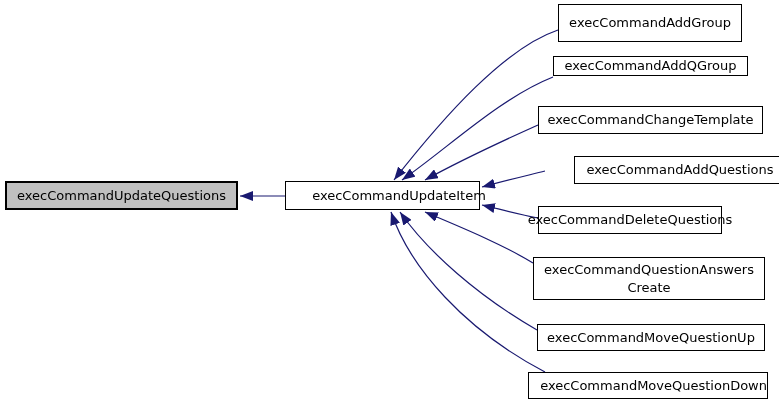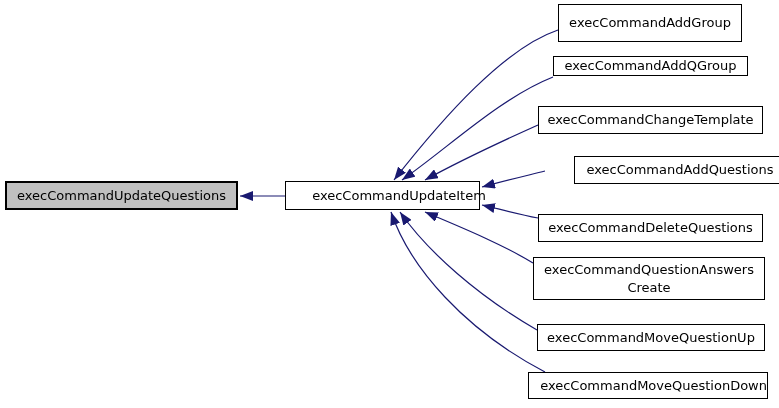--- a/index.html
+++ b/index.html
@@ -35,21 +35,21 @@
     background: var(--focus-fill, #c0c0c0);
     border-width: 2px;
     cursor: default;
   }
   .n-focus { left: 5px;   top: 181px; width: 233px; height: 29px; }
   .n-hub   { left: 285px; top: 181px; width: 195px; height: 29px; padding-left: 33px; }
   .n-c0    { left: 558px; top: 4px;   width: 184px; height: 38px; }
   .n-c1    { left: 553px; top: 56px;  width: 195px; height: 20px; }
   .n-c2    { left: 538px; top: 106px; width: 225px; height: 28px; }
   .n-c3    { left: 545px; top: 156px; width: 212px; height: 28px; margin-left: 29px; }
-  .n-c4    { left: 538px; top: 214px; width: 225px; height: 28px; }
+  .n-c4    { left: 538px; top: 206px; width: 184px; height: 28px; }
   .n-c5    { left: 533px; top: 257px; width: 232px; height: 43px; }
   .n-c6    { left: 537px; top: 324px; width: 228px; height: 27px; }
   .n-c7    { left: 528px; top: 372px; width: 240px; height: 27px; align-items: flex-end; }
 </style>
 </head>
 <body>
 
 <div id="canvas" style="--edge-color: #191970; --focus-fill: #c0c0c0; --node-fill: #ffffff; background: rgb(255, 255, 255);">
 
   <svg class="edges" viewBox="0 0 779 408" xmlns="http://www.w3.org/2000/svg">

